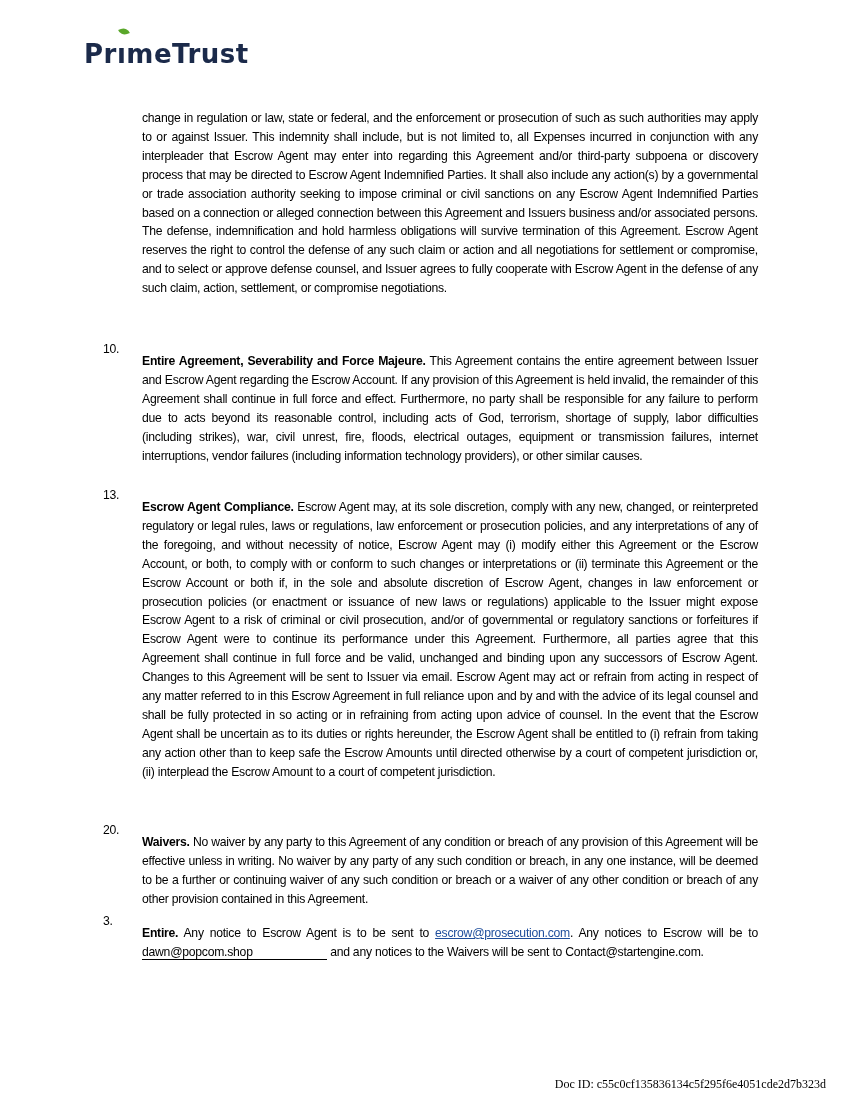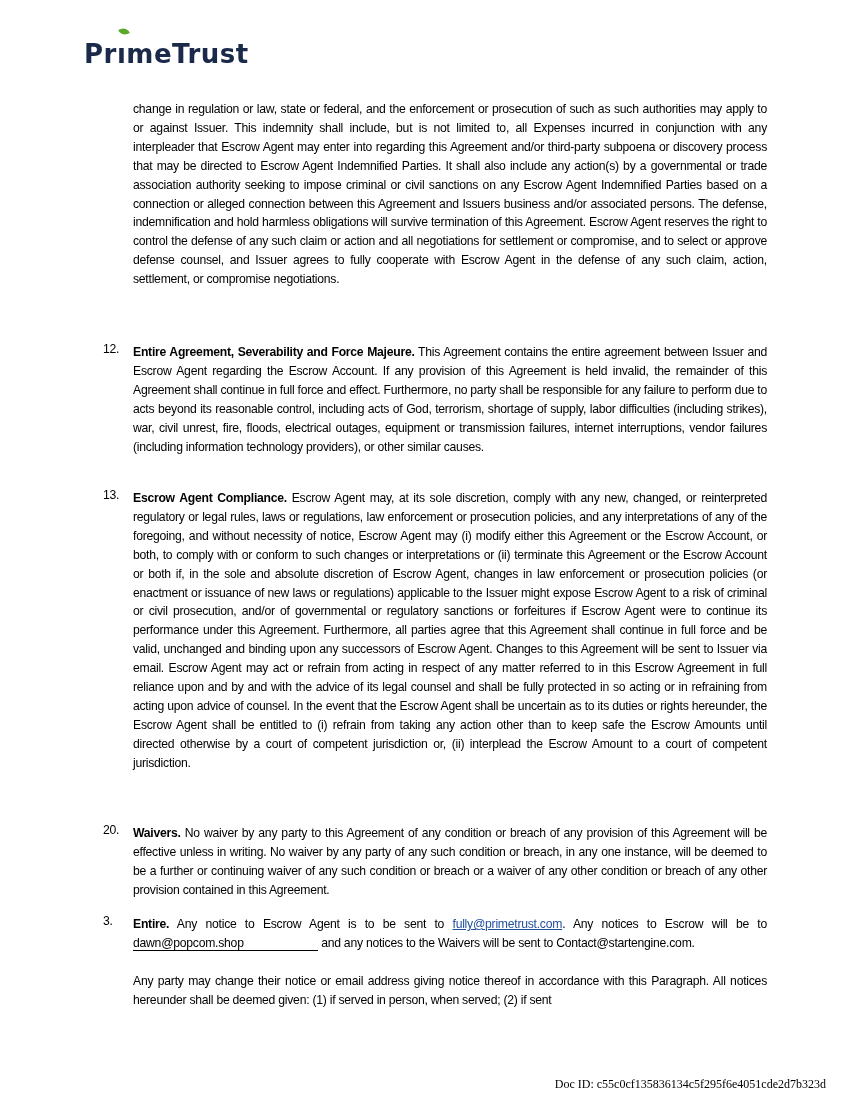--- a/index.html
+++ b/index.html
@@ -5,50 +5,49 @@
   html, body { margin:0; padding:0; background:#ffffff; }
   body { width:850px; height:1103px; position:relative; overflow:hidden;
          font-family:"Liberation Sans", sans-serif; color:#000; }
   .logo { position:absolute; left:84px; top:34px; font-family:"DejaVu Sans", sans-serif;
           font-weight:bold; font-size:26px; color:#1b2a4a; letter-spacing:0.5px; line-height:40px; }
   .logo .i-wrap { position:relative; display:inline-block; }
   .leaf { position:absolute; left:2px; top:-6px; width:10px; height:7px; background:#5aa72a;
           border-radius:0 8px 0 8px; transform:rotate(-20deg); }
   .item { position:absolute; left:130px; width:640px; font-size:12.2px; line-height:18.9px; text-align:justify; }
   .num { position:absolute; left:-27px; top:0; }
-  .item p { margin:3px; }
+  .item p { margin:12px; }
   b { font-weight:bold; }
   .link { color:#1f4e9c; text-decoration:underline; }
   .underline-field { display:inline-block; width:185px; border-bottom:1px solid #000; font-family:Liberation Sans, sans-serif; line-height:14px; }
   .docid { position:absolute; right:24px; top:1077px; font-size:12px; font-family:Liberation Serif, serif; color:#000; }
   .cond { letter-spacing:-0.25px; }
 </style>
 </head>
 <body>
 
 <div class="logo"><span>Pr</span><span class="i-wrap"><span class="leaf"></span><span>ı</span></span><span>meTrust</span></div>
 
 <div class="item cond" style="top:97px;">
   <p>change in regulation or law, state or federal, and the enforcement or prosecution of such as such authorities may apply to or against Issuer. This indemnity shall include, but is not limited to, all Expenses incurred in conjunction with any interpleader that Escrow Agent may enter into regarding this Agreement and/or third-party subpoena or discovery process that may be directed to Escrow Agent Indemnified Parties. It shall also include any action(s) by a governmental or trade association authority seeking to impose criminal or civil sanctions on any Escrow Agent Indemnified Parties based on a connection or alleged connection between this Agreement and Issuers business and/or associated persons. The defense, indemnification and hold harmless obligations will survive termination of this Agreement. Escrow Agent reserves the right to control the defense of any such claim or action and all negotiations for settlement or compromise, and to select or approve defense counsel, and Issuer agrees to fully cooperate with Escrow Agent in the defense of any such claim, action, settlement, or compromise negotiations.</p>
 </div>
 
 <div class="item cond" style="top:340px;">
-  <span class="num">12.</span>
+  <span class="num">10.</span>
   <p><b>Entire Agreement, Severability and Force Majeure.</b><span> This Agreement contains the entire agreement between Issuer and Escrow Agent regarding the Escrow Account. If any provision of this Agreement is held invalid, the remainder of this Agreement shall continue in full force and effect. Furthermore, no party shall be responsible for any failure to perform due to acts beyond its reasonable control, including acts of God, terrorism, shortage of supply, labor difficulties (including strikes), war, civil unrest, fire, floods, electrical outages, equipment or transmission failures, internet interruptions, vendor failures (including information technology providers), or other similar causes.</span></p>
 </div>
 
 <div class="item cond" style="top:486px;">
   <span class="num">13.</span>
   <p><b>Escrow Agent Compliance.</b><span> Escrow Agent may, at its sole discretion, comply with any new, changed, or reinterpreted regulatory or legal rules, laws or regulations, law enforcement or prosecution policies, and any interpretations of any of the foregoing, and without necessity of notice, Escrow Agent may (i) modify either this Agreement or the Escrow Account, or both, to comply with or conform to such changes or interpretations or (ii) terminate this Agreement or the Escrow Account or both if, in the sole and absolute discretion of Escrow Agent, changes in law enforcement or prosecution policies (or enactment or issuance of new laws or regulations) applicable to the Issuer might expose Escrow Agent to a risk of criminal or civil prosecution, and/or of governmental or regulatory sanctions or forfeitures if Escrow Agent were to continue its performance under this Agreement. Furthermore, all parties agree that this Agreement shall continue in full force and be valid, unchanged and binding upon any successors of Escrow Agent. Changes to this Agreement will be sent to Issuer via email. Escrow Agent may act or refrain from acting in respect of any matter referred to in this Escrow Agreement in full reliance upon and by and with the advice of its legal counsel and shall be fully protected in so acting or in refraining from acting upon advice of counsel. In the event that the Escrow Agent shall be uncertain as to its duties or rights hereunder, the Escrow Agent shall be entitled to (i) refrain from taking any action other than to keep safe the Escrow Amounts until directed otherwise by a court of competent jurisdiction or, (ii) interplead the Escrow Amount to a court of competent jurisdiction.</span></p>
 </div>
 
 <div class="item cond" style="top:821px;">
   <span class="num">20.</span>
   <p><b>Waivers.</b><span> No waiver by any party to this Agreement of any condition or breach of any provision of this Agreement will be effective unless in writing. No waiver by any party of any such condition or breach, in any one instance, will be deemed to be a further or continuing waiver of any such condition or breach or a waiver of any other condition or breach of any other provision contained in this Agreement.</span></p>
 </div>
 
 <div class="item cond" style="top:912px;">
   <span class="num">3.</span>
-  <p><b>Entire.</b><span> Any notice to Escrow Agent is to be sent to </span><a class="link">fully@primetrust.com</a><span>. Any notices to Escrow will be to </span><span class="underline-field">dawn@popcom.shop</span><span> and any notices to the Waivers will be sent to Contact@startengine.com.</span></p>
-  <p style="margin-top:18.9px;">Any party may change their notice or email address giving notice thereof in accordance with this Paragraph. All notices hereunder shall be deemed given: (1) if served in person, when served; (2) if sent</p>
+  <p><b>Entire.</b><span> Any notice to Escrow Agent is to be sent to </span><a class="link">escrow@prosecution.com</a><span>. Any notices to Escrow will be to </span><span class="underline-field">dawn@popcom.shop</span><span> and any notices to the Waivers will be sent to Contact@startengine.com.</span></p>
 </div>
 
 <div class="docid">Doc ID: c55c0cf135836134c5f295f6e4051cde2d7b323d</div>
 
 </body></html>

